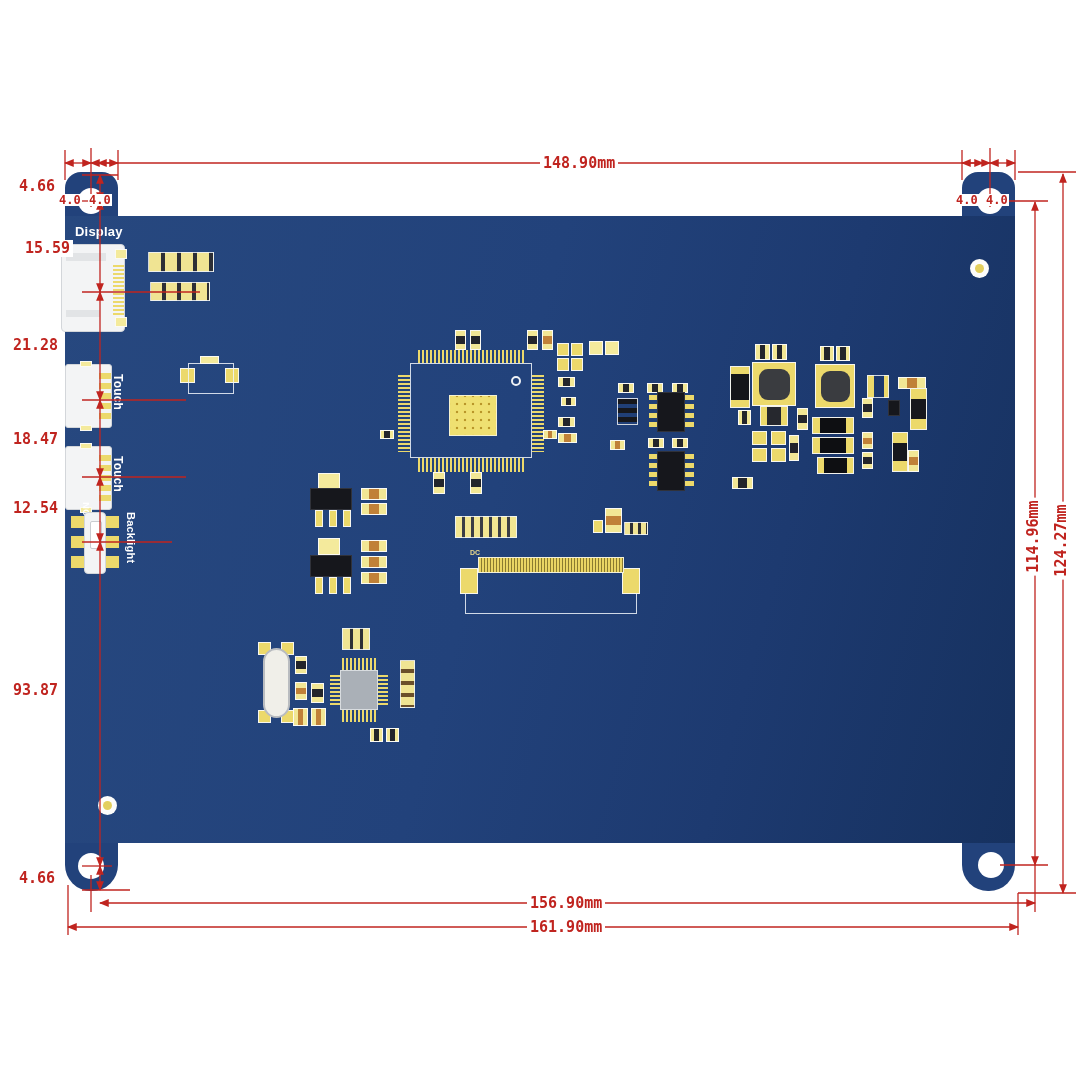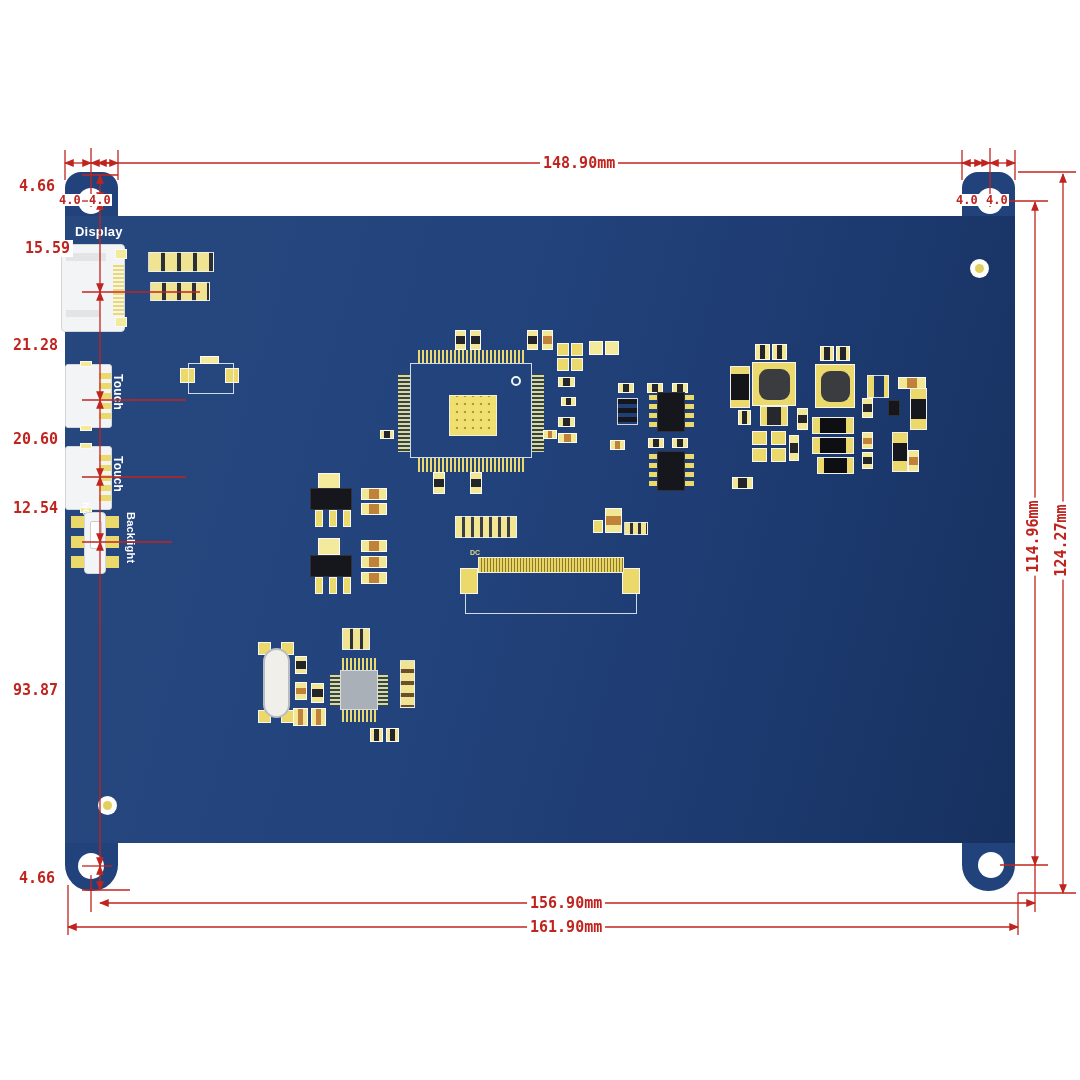--- a/index.html
+++ b/index.html
@@ -296,21 +296,21 @@
 
   <div class="dim small" style="left:58px;top:146px;padding:0 1px;">4.0</div>
   <div class="dim small" style="left:88px;top:146px;padding:0 1px;">4.0</div>
   <div class="dim" style="left:540px;top:155px;">148.90mm</div>
   <div class="dim small" style="left:955px;top:146px;padding:0 1px;">4.0</div>
   <div class="dim small" style="left:985px;top:146px;padding:0 1px;">4.0</div>
 
   <div class="dim" style="left:16px;top:178px;">4.66</div>
   <div class="dim" style="left:10px;top:240px;margin-left:12px;">15.59</div>
   <div class="dim" style="left:10px;top:337px;">21.28</div>
-  <div class="dim" style="left:10px;top:431px;">20.60</div>
+  <div class="dim" style="left:10px;top:431px;">18.47</div>
   <div class="dim" style="left:10px;top:500px;">12.54</div>
   <div class="dim" style="left:10px;top:682px;">93.87</div>
   <div class="dim" style="left:16px;top:870px;">4.66</div>
 
   <div class="dim rot" style="left:994px;top:528px;">114.96mm</div>
   <div class="dim rot" style="left:1022px;top:532px;">124.27mm</div>
 
   <div class="dim" style="left:527px;top:895px;">156.90mm</div>
   <div class="dim" style="left:527px;top:919px;">161.90mm</div>
 

